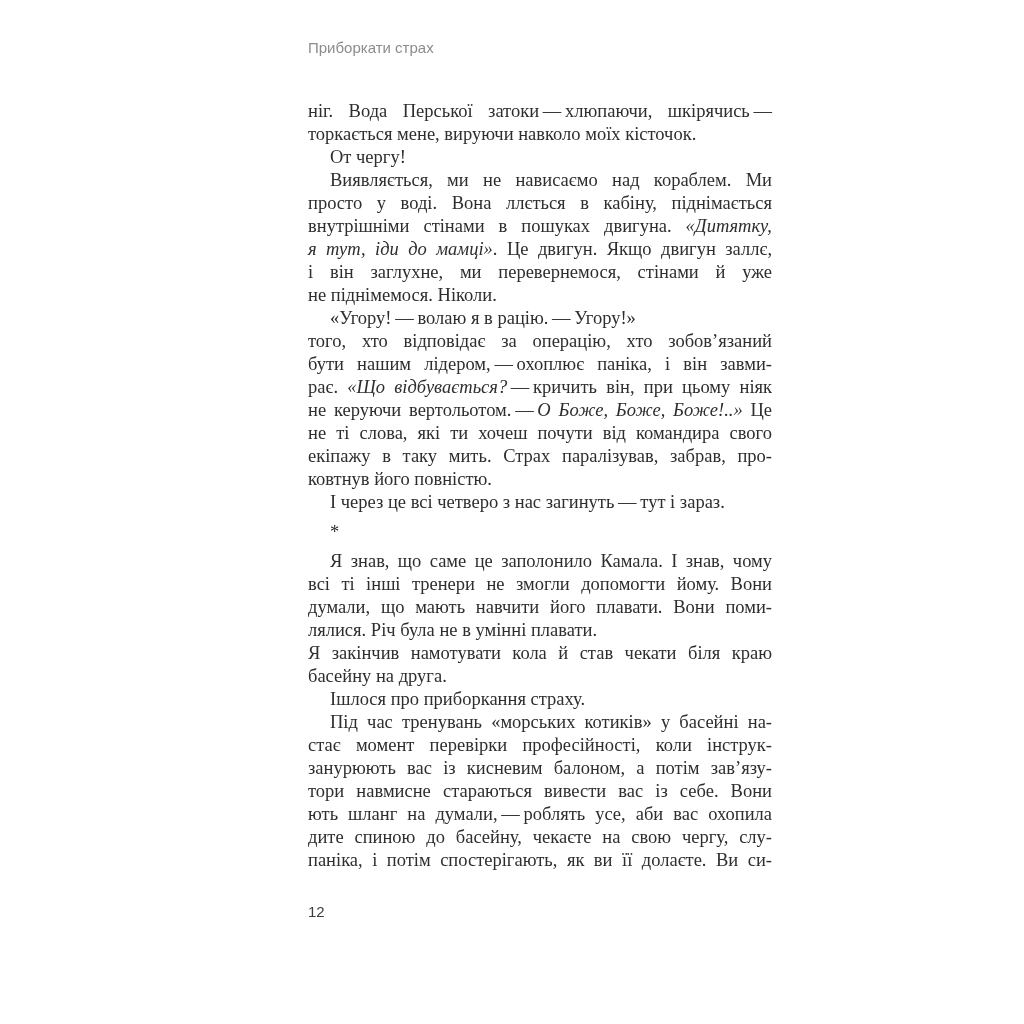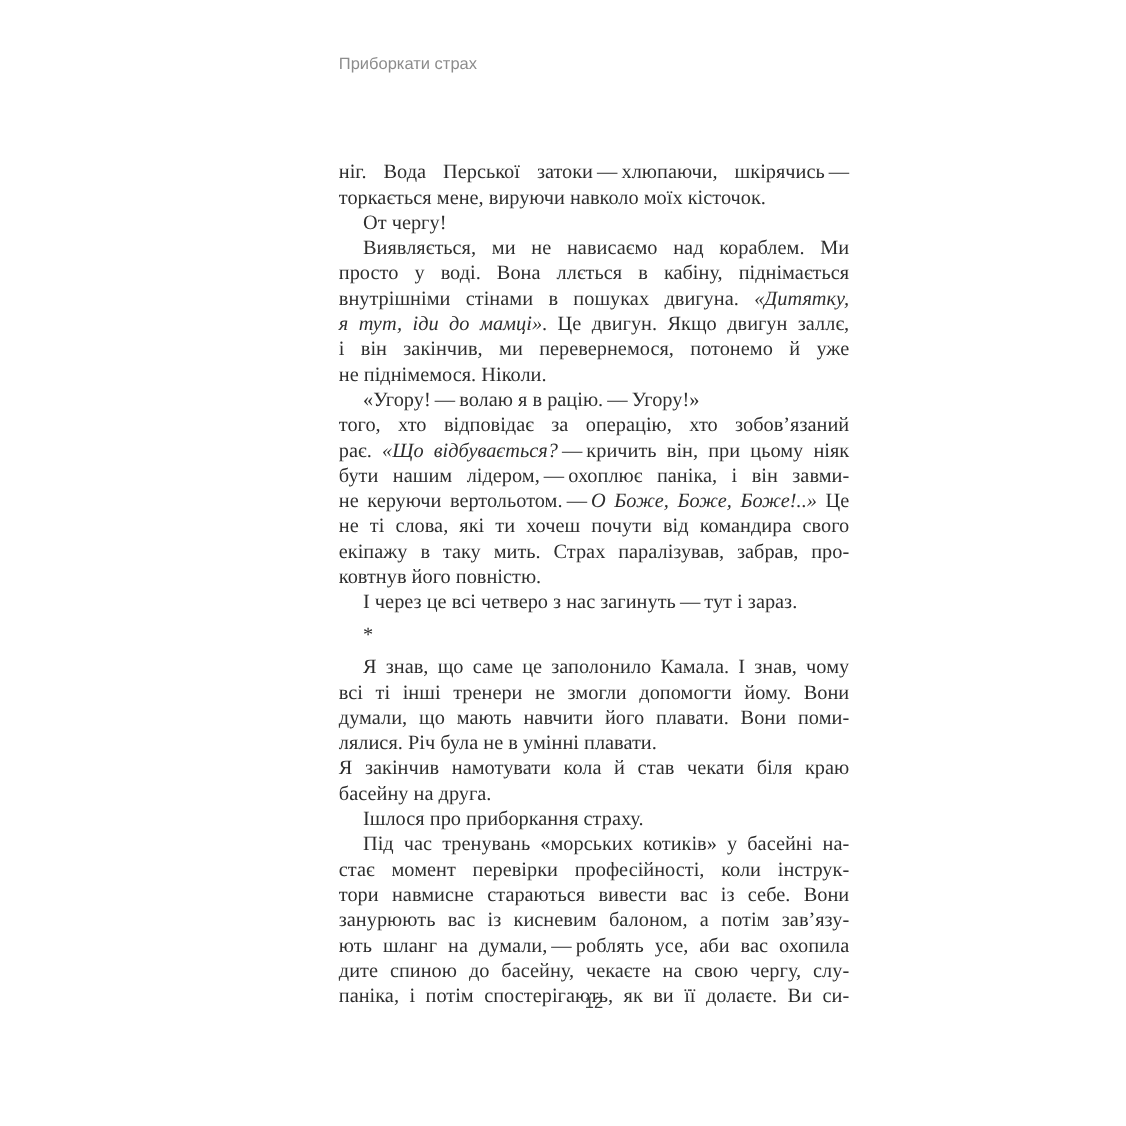--- a/index.html
+++ b/index.html
@@ -15,33 +15,32 @@
     font-family: "Liberation Serif", serif;
     overflow: hidden;
   }
   .page {
     position: relative;
     width: 1024px; height: 1024px;
     background: var(--bg);
   }
   .running-header {
     position: absolute;
-    left: 308px; top: 50px;
+    left: 308px; top: 39px;
     font-family: "Liberation Sans", sans-serif;
     font-size: 15px;
     line-height: 17px;
     color: var(--header-text);
   }
   .text-block {
     position: absolute;
     left: 308px; top: 100px;
     width: 464px;
     color: var(--body-text);
     font-size: 18.5px;
-    margin-top: 46px;
   }
   .line {
     height: 23px;
     line-height: 23px;
     text-align: justify;
     text-align-last: justify;
     text-justify: inter-word;
     white-space: nowrap;
   }
   .line.last { text-align-last: left; }
@@ -50,21 +49,21 @@
   .separator {
     height: 36px;
     line-height: 36px;
     padding-left: 22px;
     text-align: left;
   }
   .page-number {
     position: absolute;
     left: 308px; top: 903px;
     width: 464px;
-    text-align: center;
+    text-align: left;
     font-family: "Liberation Sans", sans-serif;
     font-size: 15px;
     color: var(--pagenum-text);
   }
 </style>
 </head>
 <body>
 
 <div class="page">
   <div class="running-header">Приборкати страх</div>
@@ -75,30 +74,30 @@
         <div class="line last"><span>торкається мене, вируючи навколо моїх кісточок.</span></div>
       </div>
       <div>
         <div class="line last indent"><span>От чергу!</span></div>
       </div>
       <div>
         <div class="line indent"><span>Виявляється, ми не нависаємо над кораблем. Ми</span></div>
         <div class="line"><span>просто у воді. Вона ллється в кабіну, піднімається</span></div>
         <div class="line"><span>внутрішніми стінами в пошуках двигуна. </span><span class="italic">«Дитятку,</span></div>
         <div class="line"><span class="italic">я тут, іди до мамці»</span><span>. Це двигун. Якщо двигун заллє,</span></div>
-        <div class="line"><span>і він закінчив, ми перевернемося, потонемо й уже</span></div>
+        <div class="line"><span>і він заглухне, ми перевернемося, стінами й уже</span></div>
         <div class="line last"><span>не піднімемося. Ніколи.</span></div>
       </div>
       <div>
         <div class="line last indent"><span>«Угору! — волаю я в рацію. — Угору!»</span></div>
       </div>
       <div>
         <div class="line"><span>того, хто відповідає за операцію, хто зобов’язаний</span></div>
+        <div class="line"><span>бути нашим лідером, — охоплює паніка, і він завми-</span></div>
         <div class="line"><span>рає. </span><span class="italic">«Що відбувається?</span><span> — кричить він, при цьому ніяк</span></div>
-        <div class="line"><span>бути нашим лідером, — охоплює паніка, і він завми-</span></div>
         <div class="line"><span>не керуючи вертольотом. — </span><span class="italic">О Боже, Боже, Боже!..»</span><span> Це</span></div>
         <div class="line"><span>не ті слова, які ти хочеш почути від командира свого</span></div>
         <div class="line"><span>екіпажу в таку мить. Страх паралізував, забрав, про-</span></div>
         <div class="line last"><span>ковтнув його повністю.</span></div>
       </div>
       <div>
         <div class="line last indent"><span>І через це всі четверо з нас загинуть — тут і зараз.</span></div>
       </div>
       <div class="separator">*</div>
       <div>
@@ -110,22 +109,22 @@
       <div>
         <div class="line"><span>Я закінчив намотувати кола й став чекати біля краю</span></div>
         <div class="line last"><span>басейну на друга.</span></div>
       </div>
       <div>
         <div class="line last indent"><span>Ішлося про приборкання страху.</span></div>
       </div>
       <div>
         <div class="line indent"><span>Під час тренувань «морських котиків» у басейні на-</span></div>
         <div class="line"><span>стає момент перевірки професійності, коли інструк-</span></div>
+        <div class="line"><span>занурюють вас із кисневим балоном, а потім зав’язу-</span></div>
         <div class="line"><span>тори навмисне стараються вивести вас із себе. Вони</span></div>
-        <div class="line"><span>занурюють вас із кисневим балоном, а потім зав’язу-</span></div>
         <div class="line"><span>ють шланг на думали, — роблять усе, аби вас охопила</span></div>
         <div class="line"><span>дите спиною до басейну, чекаєте на свою чергу, слу-</span></div>
         <div class="line"><span>паніка, і потім спостерігають, як ви її долаєте. Ви си-</span></div>
       </div>
     </main>
 
   <div class="page-number">12</div>
 </div>
 
 </body></html>

